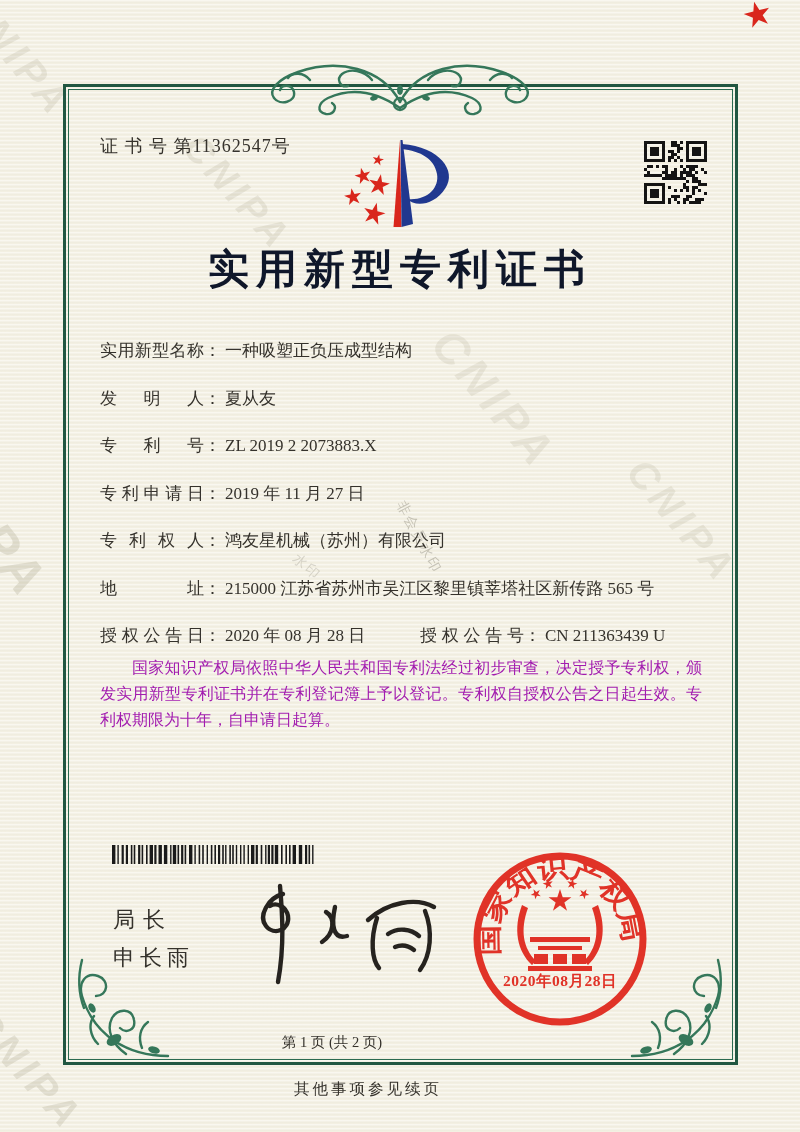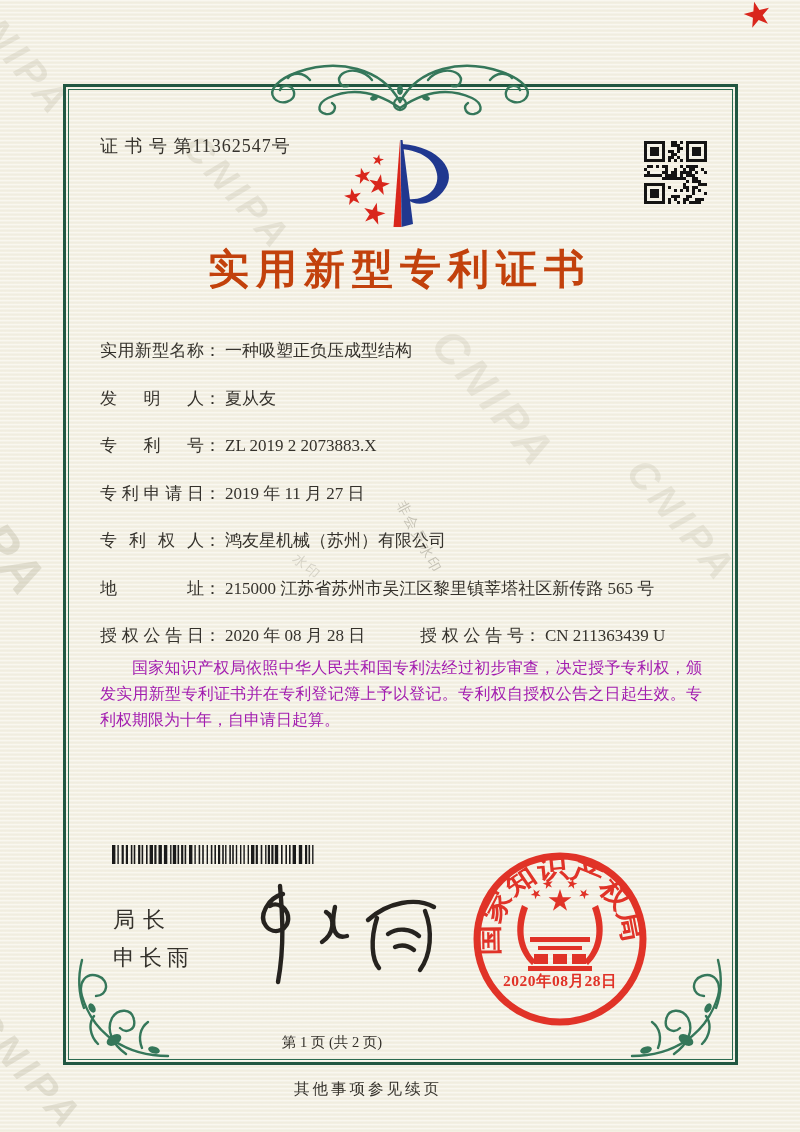--- a/index.html
+++ b/index.html
@@ -18,21 +18,21 @@
       color:#958f72;opacity:.16;letter-spacing:5px;transform-origin:0 0;z-index:0;white-space:nowrap;}
   .wm2{position:absolute;font:14px "Liberation Serif",serif;color:#8f8b7c;opacity:.45;
       transform-origin:0 0;z-index:0;white-space:nowrap;letter-spacing:2px;}
   
   .frame{position:absolute;left:63px;top:84px;width:669px;height:975px;
       border:3px solid #215742;z-index:1;}
   .frame-inner{position:absolute;left:2px;top:2px;right:2px;bottom:2px;border:1px solid #2a6a50;}
   
   .cert-no{left:100px;top:134px;font-size:18px;letter-spacing:1px;z-index:2;}
   .title{left:0;top:242px;width:800px;text-align:center;font-size:41px;font-weight:700;
-      letter-spacing:7px;color:#c2410c;z-index:2;}
+      letter-spacing:7px;color:#0f172a;z-index:2;}
   
   .field{font-size:17px;z-index:2;white-space:nowrap;}
   .flabel{display:inline-block;width:104px;text-align:justify;text-align-last:justify;vertical-align:top;}
   .fvalue{margin-left:4px;text-align:center;}
   .body-text{left:100px;top:655px;width:602px;font-size:16px;line-height:25.8px;
       text-align:justify;z-index:2;color:#a21caf;}
   .body-text p{margin:0;text-indent:2em;}
   .sig-label{font-size:22px;letter-spacing:8px;z-index:2;}
   .page-info{left:0;top:1033px;width:664px;text-align:center;font-size:14.5px;z-index:2;}
   .footer-note{left:0;top:1079px;width:736px;text-align:center;font-size:15.5px;z-index:2;letter-spacing:3px;}

